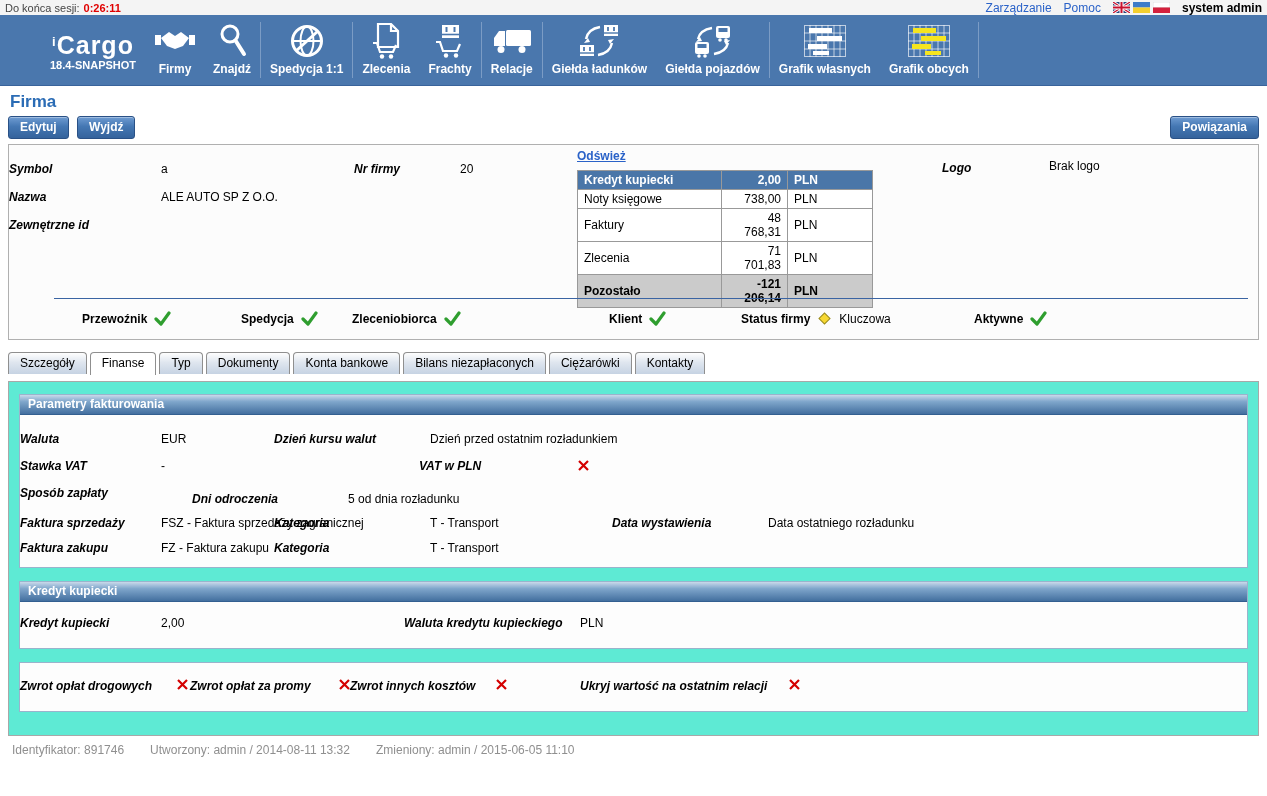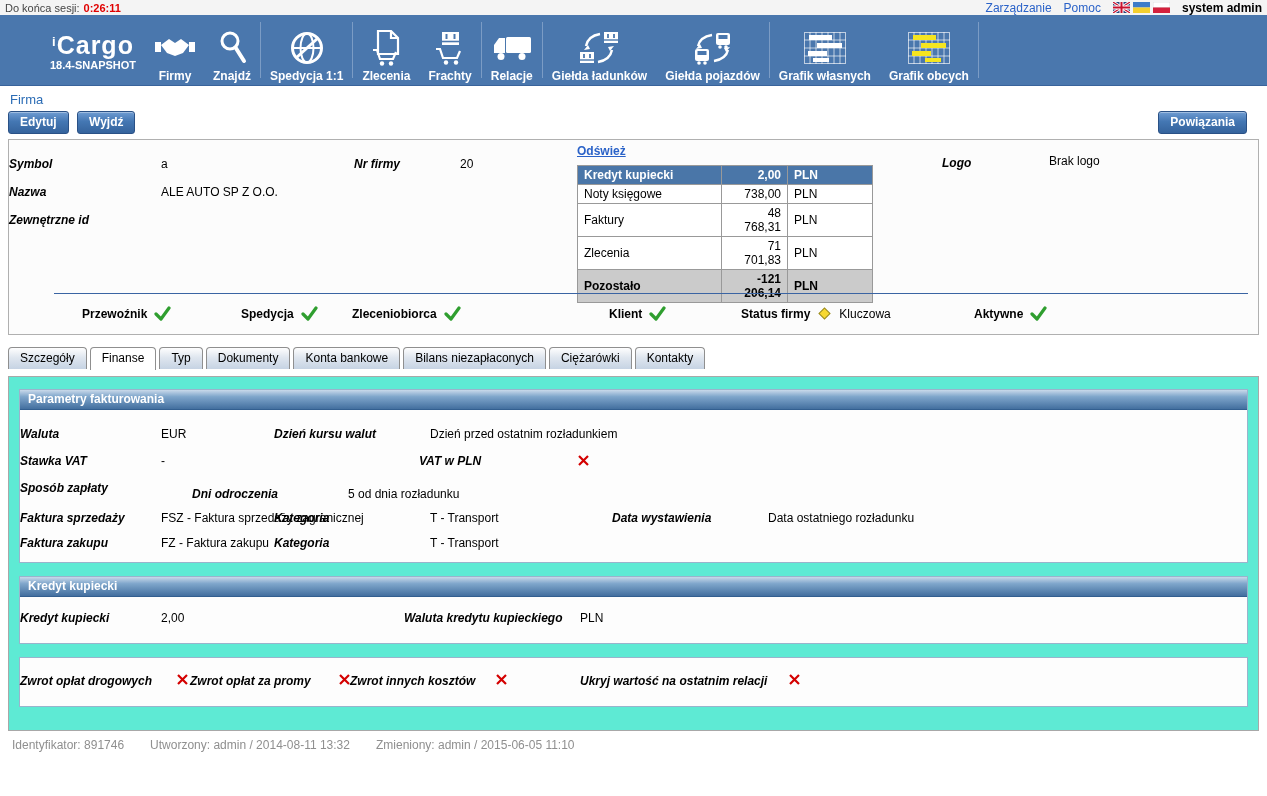--- a/index.html
+++ b/index.html
@@ -20,32 +20,32 @@
   .user { font-weight:bold; }
   
   .nav { height:71px; background:#4a77ad; display:flex; align-items:stretch;
     border-bottom:1px solid #39639b; }
   .logo-block { width:146px; display:flex; flex-direction:column; justify-content:center;
     align-items:center; color:#fff; cursor:pointer;padding-left:40px; }
   .logo-text { font-weight:bold; font-size:25px; line-height:24px; letter-spacing:1px; }
   .logo-i { font-size:13px; vertical-align:8px; font-weight:bold; }
   .logo-version { font-weight:bold; font-size:11px; margin-top:2px; }
   .nav-item { display:flex; flex-direction:column; align-items:center; justify-content:flex-end;
-    padding:4px 9px 2px; color:#fff; cursor:pointer; }
+    padding:4px 9px 9px; color:#fff; cursor:pointer; }
   .nav-item .icon { height:40px; display:flex; align-items:center; justify-content:center; }
   .nav-label { font-weight:bold; white-space:nowrap; margin-top:1px; }
   .nav-sep { width:1px; background:#7b9cc5; margin:7px 0; }
   
-  .page-title { color:#2b6cb5; font-size:13px; font-weight:normal; margin:6px 0 4px 10px; }
+  .page-title { color:#2b6cb5; font-size:17px; font-weight:bold; margin:6px 0 4px 10px; }
   .btn-row { position:relative; margin:0 8px 6px; height:22px; }
   .btn { display:inline-block; font-weight:bold; color:#fff; padding:3px 11px 4px;
     background:linear-gradient(#6f9cd2,#4477b3 45%,#35639c); border:1px solid #2a5186;
     border-radius:3px; margin-right:5px; cursor:pointer;
     box-shadow:inset 0 1px 0 rgba(255,255,255,.35); }
-  .btn-right { position:absolute; right:0; top:0; margin-right:12px; }
+  .btn-right { position:absolute; right:0; top:0; margin-right:0; }
   
   .info-panel { position:relative; margin:0 8px; height:196px; border:1px solid #b0b0b0;
     background:#fcfcfc; }
   .flabel { position:absolute; font-weight:bold; text-align:left; white-space:nowrap;font-style:italic; }
   .fval { position:absolute; white-space:nowrap; }
   .link { color:#2a62c8; font-weight:bold; text-decoration:underline; cursor:pointer; }
   .credit-table { position:absolute; left:568px; top:25px; border-collapse:collapse; background:#fff; }
   .credit-table td { border:1px solid #999; padding:2px 6px; height:17px; }
   .credit-table td.c1 { width:144px; }
   .credit-table td.c2 { width:66px; text-align:right; }

